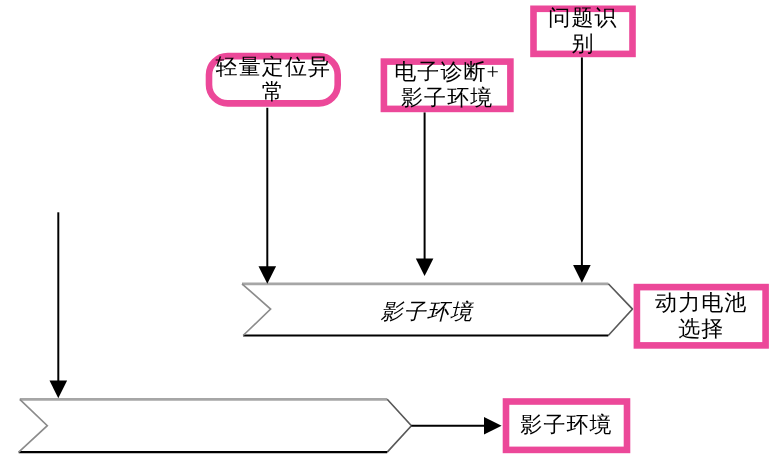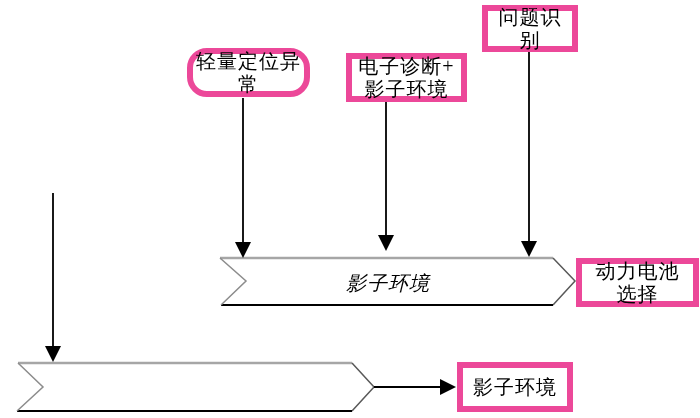--- a/index.html
+++ b/index.html
@@ -25,21 +25,21 @@
     font-size: 20px;
     line-height: 23px;
     letter-spacing: 1px;
     text-align: center;
     white-space: nowrap;
   }
   #box-data-collection { left: 4px;   top: 147px; width: 97px;  height: 46px; }
   #box-lightweight     { left: 187px; top: 48px;  width: 123px; height: 49px; border-radius: 20px; }
   #box-ediagnosis      { left: 346px; top: 53px;  width: 121px; height: 49px; }
   #box-problem-id      { left: 482px; top: 5px;   width: 96px;  height: 47px; }
-  #box-battery-select  { left: 576px; top: 258px; width: 123px; height: 49px; }
+  #box-battery-select  { left: 576px; top: 258px; width: 123px; height: 59px; }
   #box-directional     { left: 457px; top: 362px; width: 116px; height: 50px; }
   .chevron-label {
     position: absolute;
     font-size: 20px;
     letter-spacing: 1px;
     text-align: center;
     white-space: nowrap;
     font-style: italic;
   }
   #label-shadow-env { left: 318px; top: 270px; width: 140px; }

